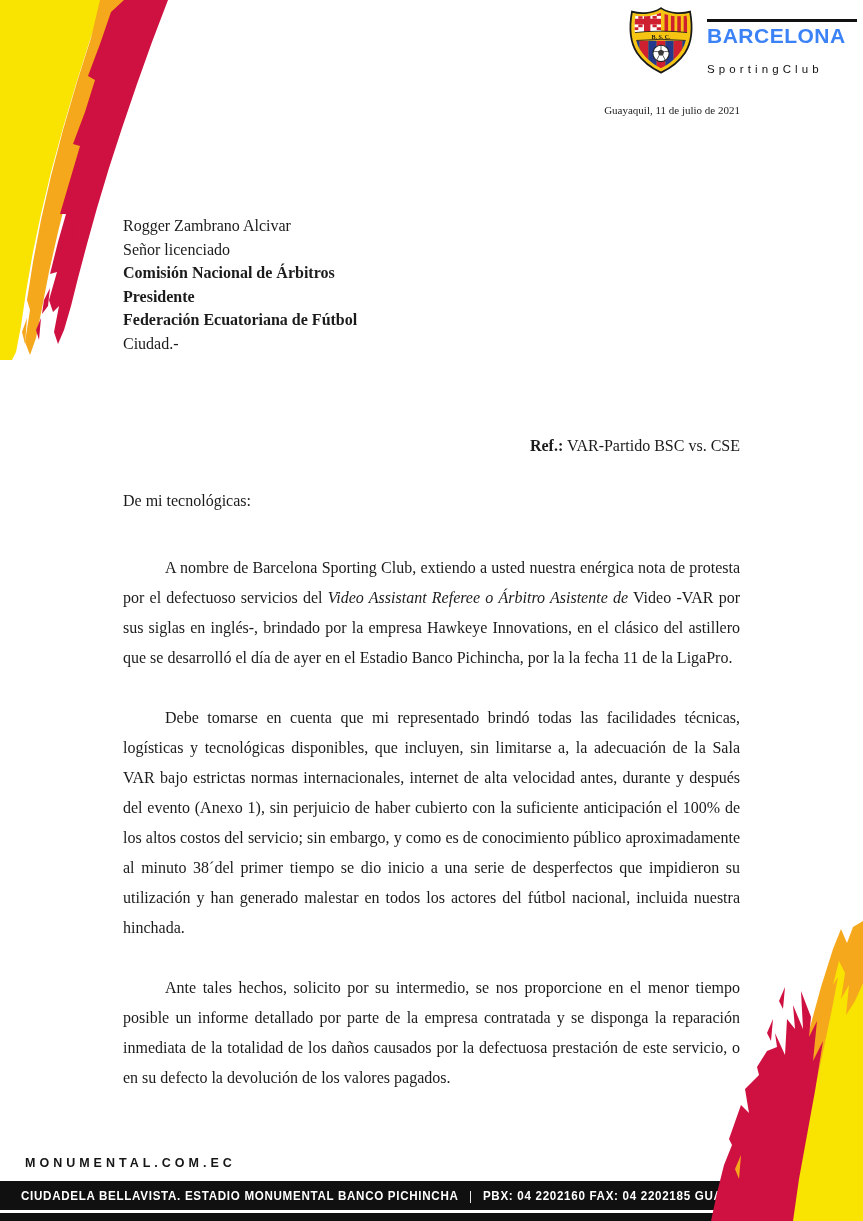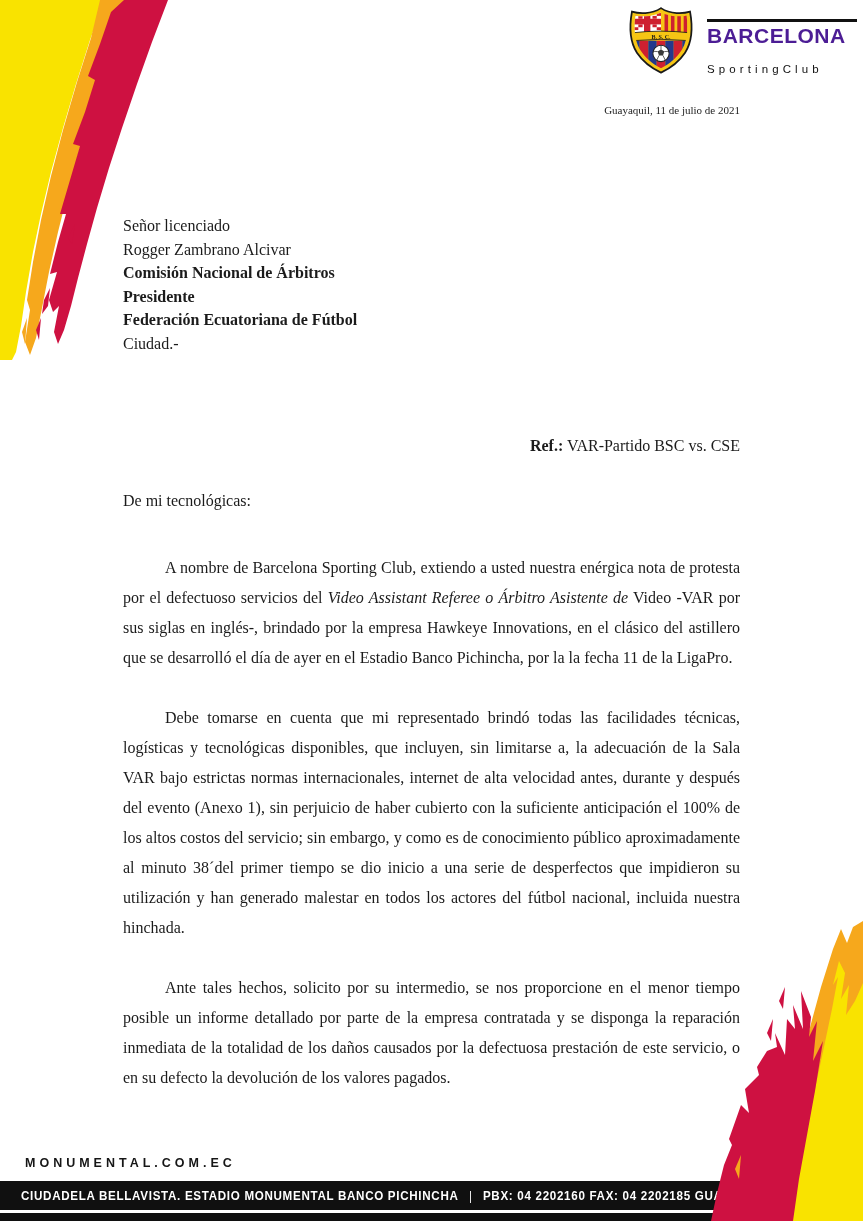--- a/index.html
+++ b/index.html
@@ -12,21 +12,21 @@
 
   
   .decor-tl { position:absolute; left:0; top:0; width:180px; height:360px; z-index:6; }
   .decor-br { position:absolute; left:683px; top:921px; width:180px; height:300px; z-index:6; }
 
   
   .brand-header { position:absolute; top:6px; right:6px; display:flex; align-items:flex-start; gap:9px; z-index:2; }
   .crest { width:74px; height:68px; }
   .wordmark { margin-top:13px; width:150px; }
   .wordmark-rule { border-top:3px solid #111; width:150px; margin-bottom:3px; }
-  .wordmark-title { font-family:"Liberation Sans", sans-serif; font-weight:bold; font-size:21px; letter-spacing:0.5px; color:#4c1d95; line-height:1.05; white-space:nowrap; }
+  .wordmark-title { font-family:"Liberation Sans", sans-serif; font-weight:bold; font-size:21px; letter-spacing:0.5px; color:#3b82f6; line-height:1.05; white-space:nowrap; }
   .wordmark-sub { font-family:"Liberation Sans", sans-serif; font-size:11.5px; letter-spacing:4.1px; color:#111; margin-top:16px; white-space:nowrap; }
 
   
   .dateline { position:absolute; top:104px; right:123px; font-size:11px; z-index:2; }
   .recipient { position:absolute; top:214px; left:123px; font-size:16px; line-height:23.5px; z-index:2; }
   .reference { position:absolute; top:437px; right:123px; font-size:16px; z-index:2; }
   .salutation { position:absolute; top:492px; left:123px; font-size:16px; z-index:2; }
   .body-text { position:absolute; top:541px; left:123px; width:617px; font-size:16px; line-height:30px; text-align:justify; z-index:1; }
   .body-text p { margin:12px 0 30px 0; text-indent:42px; }
 
@@ -104,22 +104,22 @@
     <div class="wordmark">
       <div class="wordmark-rule"></div>
       <div class="wordmark-title">BARCELONA</div>
       <div class="wordmark-sub">SportingClub</div>
     </div>
   </header>
 
   <div class="dateline">Guayaquil, 11 de julio de 2021</div>
 
   <div class="recipient">
+    <div>Rogger Zambrano Alcivar</div>
     <div>Señor licenciado</div>
-    <div>Rogger Zambrano Alcivar</div>
     <div class="b">Comisión Nacional de Árbitros</div>
     <div class="b">Presidente</div>
     <div class="b">Federación Ecuatoriana de Fútbol</div>
     <div>Ciudad.-</div>
   </div>
 
   <div class="reference"><span class="b">Ref.:</span><span> VAR-Partido BSC vs. CSE</span></div>
 
   <div class="salutation">De mi tecnológicas:</div>
 

